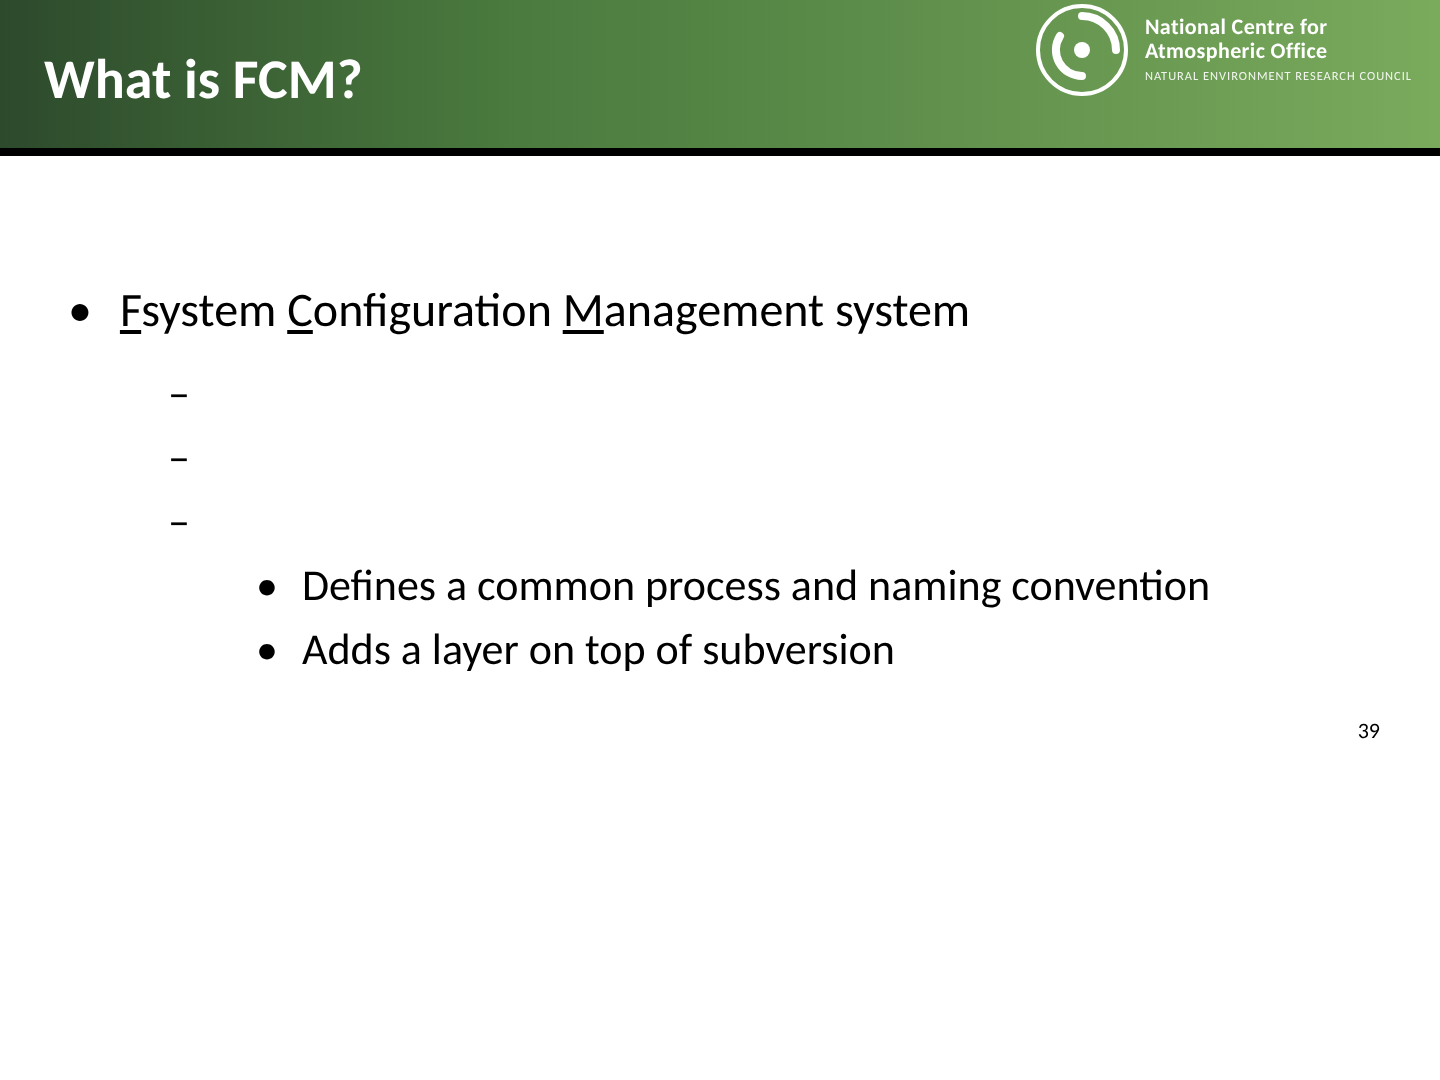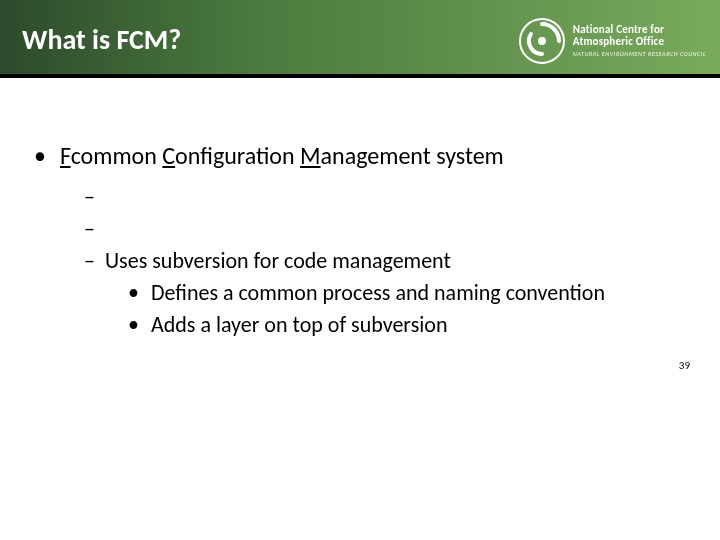--- a/index.html
+++ b/index.html
@@ -15,28 +15,28 @@
     position: absolute;
     left: 22px;
     top: 22px;
     font-size: 28px;
     font-weight: 700;
     color: #fff;
   }
   .logo-area {
     position: absolute;
     right: 14px;
-    top: 18px;
+    top: 2px;
     display: flex;
     align-items: center;
   }
   .logo-svg { width: 46px; height: 46px; }
   .logo-text { margin-left: 8px; text-align: left; color: #fff; }
   .logo-line1 { font-size: 11px; font-weight: 700; line-height: 1.05; letter-spacing: 0.2px; }
-  .logo-line2 { font-size: 6.2px; font-weight: 400; letter-spacing: 0.5px; margin-top: 3px; opacity: 0.9; font-style: italic; }
+  .logo-line2 { font-size: 6.2px; font-weight: 400; letter-spacing: 0.5px; margin-top: 3px; opacity: 0.9; }
   .content {
     position: absolute;
     left: 28px;
     top: 140px;
     right: 28px;
   }
   .bullet1 { display: flex; align-items: flex-start; font-size: 24px; margin-bottom: 10px; }
   .bullet1 .dot { margin: 0 14px 0 6px; line-height: 1.3; }
   .bullet1 .txt { line-height: 1.3; }
   .u { text-decoration: underline; }
@@ -73,34 +73,33 @@
         <div class="logo-line1">Atmospheric Office</div>
         <div class="logo-line2">NATURAL ENVIRONMENT RESEARCH COUNCIL</div>
       </div>
     </div>
   </div>
 
   <div class="content">
     <div class="bullet1">
       <span class="dot">•</span>
       <span class="txt">
-        <span class="u">F</span><span>common </span><span class="u">C</span><span>onfiguration </span><span class="u">M</span><span>anagement system</span>
+        <span class="u">F</span><span>system </span><span class="u">C</span><span>onfiguration </span><span class="u">M</span><span>anagement system</span>
       </span>
     </div>
 
     <div class="sub1">
       <div class="dash-item">
         <span class="dash">–</span>
       </div>
       <div class="dash-item">
         <span class="dash">–</span>
       </div>
       <div class="dash-item">
         <span class="dash">–</span>
-        <span>Uses subversion for code management</span>
       </div>
 
       <div class="sub2">
         <div class="dot-item">
           <span class="dot2">•</span>
           <span>Defines a common process and naming convention</span>
         </div>
         <div class="dot-item">
           <span class="dot2">•</span>
           <span>Adds a layer on top of subversion</span>

